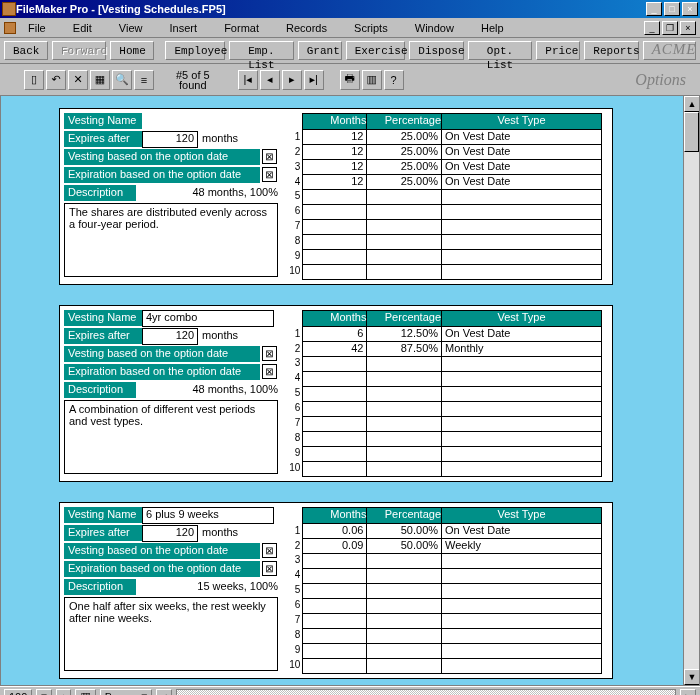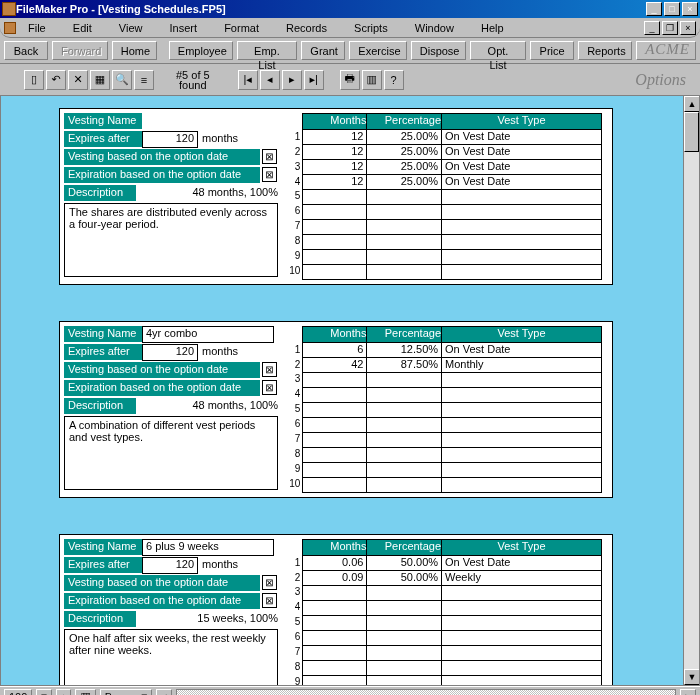--- a/index.html
+++ b/index.html
@@ -1,38 +1,38 @@
 <!DOCTYPE html>
 <html><head>
 <meta charset="utf-8">
 <style>
 * { box-sizing: border-box; font-family: "MS Sans Serif", Tahoma, sans-serif; font-size: 11px; }
 body { margin: 0; background: #c0c0c0; width: 700px; height: 695px; overflow: hidden; }
 .titlebar { background: linear-gradient(to right, #000080, #1084d0); color: #fff; height: 18px; display: flex; align-items: center; padding: 0 2px; }
 .titlebar .title { flex: 1; font-weight: bold; }
 .winbtns { display: flex; gap: 2px; }
 .winbtn { width: 16px; height: 14px; background: #c0c0c0; border: 1px solid #fff; border-right-color: #000; border-bottom-color: #000; font-size: 9px; display: flex; align-items: center; justify-content: center; font-family: Arial; }
-.menubar { background: #c0c0c0; height: 20px; display: flex; align-items: center; padding: 0 4px; gap: 12px; border-bottom: 1px solid #808080; border-radius: 10px; }
+.menubar { background: #c0c0c0; height: 20px; display: flex; align-items: center; padding: 0 4px; gap: 12px; border-bottom: 1px solid #808080; }
 .menubar .mi { cursor: default; }
 .inner-winbtns { margin-left: auto; display: flex; gap: 2px; }
 .toolbar1 { background: #c0c0c0; height: 26px; display: flex; align-items: center; padding: 2px 4px; gap: 4px; border-bottom: 1px solid #808080; }
-.tbtn { background: #c0c0c0; border: 1px solid #fff; border-right-color: #808080; border-bottom-color: #808080; padding: 2px 8px; min-width: 44px; text-align: center; cursor: default; height: 19px; line-height: 14px; }
+.tbtn { background: #c0c0c0; border: 1px solid #fff; border-right-color: #808080; border-bottom-color: #808080; padding: 2px 8px; min-width: 44px; text-align: center; cursor: default; height: 19px; line-height: 14px; font-family: Liberation Mono, monospace; }
 .tbtn.disabled { color: #808080; text-shadow: 1px 1px 0 #fff; }
 .tbtn.acme { font-style: italic; color: #808080; font-family: serif; font-size: 15px; letter-spacing: 1px; padding: 0 8px; }
 .sep { width: 4px; }
 .toolbar2 { background: #c0c0c0; height: 32px; display: flex; align-items: center; padding: 2px 10px; border-bottom: 1px solid #808080; }
 .pgtitle { font-family: "Times New Roman", serif; font-style: italic; font-size: 22px; color: #000; }
 .tb2-icons { display: flex; margin-left: 12px; gap: 0; }
 .icobtn { width: 20px; height: 20px; background: #c0c0c0; border: 1px solid #fff; border-right-color: #808080; border-bottom-color: #808080; display: flex; align-items: center; justify-content: center; font-size: 11px; margin-left: 2px; }
 .recstatus { margin: 0 22px; text-align: center; font-size: 10px; line-height: 10px; }
 .navbtns { display: flex; margin-left: 4px; }
 .options { font-family: "Times New Roman", serif; font-style: italic; font-size: 16px; color: #808080; margin-left: auto; margin-right: 4px; }
 .workarea { background: #79d0ef; height: 590px; overflow: hidden; position: relative; border: 1px solid #808080; border-top: none; }
 .scroll-inner { padding: 12px 0 0 58px; }
-.record { background: #fff; width: 554px; margin-bottom: 36px; padding: 4px; position: relative; border: 1px solid #000; }
+.record { background: #fff; width: 554px; margin-bottom: 20px; padding: 4px; position: relative; border: 1px solid #000; }
 .record-inner { display: flex; }
 .left-col { width: 218px; }
 .right-col { flex: 1; }
 .field-row { display: flex; height: 17px; margin-bottom: 1px; }
 .field-label { background: #009088; color: #fff; padding: 1px 4px; height: 16px; }
 .field-val { background: #fff; border: 1px solid #000; padding: 0 3px; }
 .field-val.right { text-align: right; }
 .chk { width: 15px; height: 15px; border: 1px solid #000; background: #fff; display: inline-flex; align-items: center; justify-content: center; font-size: 10px; margin-left: 2px; }
 .desc-area { background: #fff; border: 1px solid #000; width: 214px; height: 74px; padding: 2px 4px; margin-top: 1px; }
 .grid { display: table; border-collapse: collapse; width: 314px; margin-left: 6px; }

